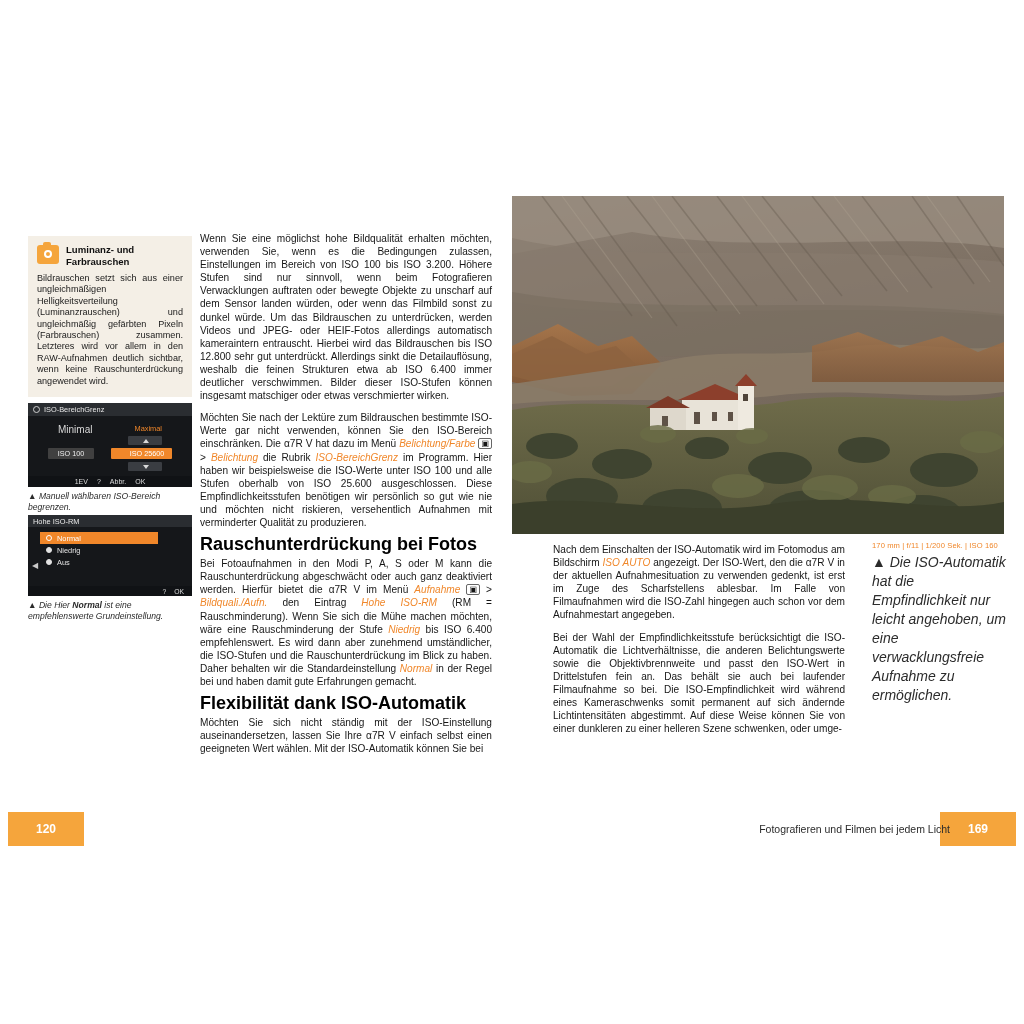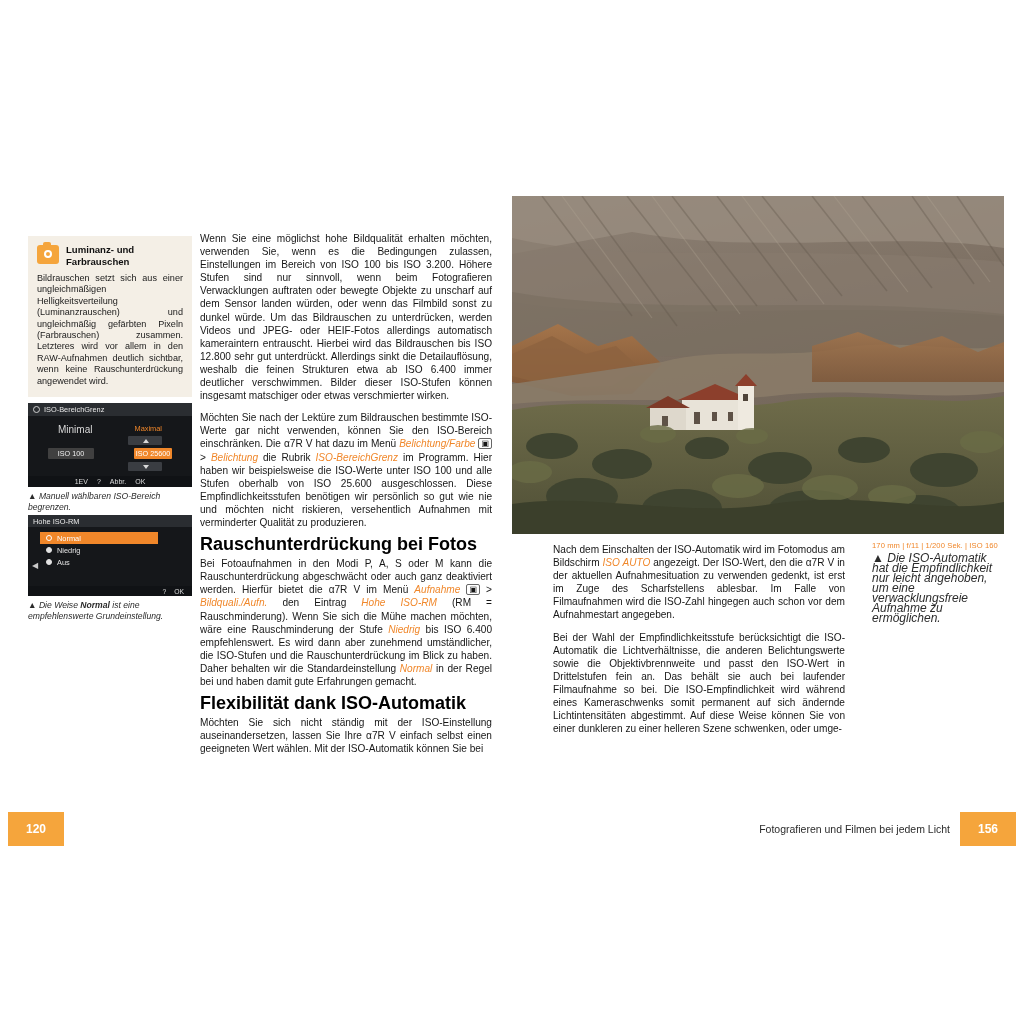--- a/index.html
+++ b/index.html
@@ -31,21 +31,21 @@
   
   .footer{
     position:absolute;
     bottom:0;
     height:34px;
     width:100%;
   }
   .foliobox{
     position:absolute;
     top:0;
-    width:56px;height:34px;
+    width:76px;height:34px;
     background:#f5a53c;
     color:#ffffff;
     font-size:12px;
     font-weight:bold;
     display:flex;align-items:center;justify-content:center;
   }
   .foliobox.left{left:0;}
   .foliobox.right{right:0;}
   .footer-text{
     position:absolute;
@@ -151,23 +151,23 @@
     content:"";position:absolute;left:15px;top:3px;
     border-left:3px solid transparent;border-right:3px solid transparent;
     border-bottom:4px solid #d9d9d9;
   }
   .s1-valL{
     position:absolute;left:20px;top:45px;width:46px;height:11px;
     background:#404040;color:#eee;font-size:7.2px;
     display:flex;align-items:center;justify-content:center;border-radius:1px;
   }
   .s1-valR{
-    position:absolute;right:20px;top:45px;width:38px;height:11px;
+    position:absolute;right:20px;top:45px;width:50px;height:11px;
     background:#f0872a;color:#fff;font-size:7.2px;
-    display:flex;align-items:center;justify-content:center;border-radius:1px;
+    display:flex;align-items:center;justify-content:center;border-radius:1px;padding-left:11px;
   }
   .s1-arrowdn{
     position:absolute;right:30px;top:59px;width:34px;height:9px;
     background:#3a3d42;border-radius:1px;
   }
   .s1-arrowdn:after{
     content:"";position:absolute;left:15px;top:3px;
     border-left:3px solid transparent;border-right:3px solid transparent;
     border-top:4px solid #d9d9d9;
   }
@@ -216,21 +216,21 @@
     width:132px;
     font-size:7.6px;
     color:#f0872a;
     font-weight:normal;
     letter-spacing:.1px;
   }
   .photo-cap{
     position:absolute;
     left:872px;top:553px;
     width:134px;
-    font-size:12px;line-height:10px;
+    font-size:14px;line-height:19px;
     font-style:italic;color:#2b2b2b;
   }
   .kbd{
     display:inline-block;
     border:1px solid #666;border-radius:2px;
     padding:0 2px;font-size:8px;line-height:9px;
     vertical-align:1px;
   }
 </style>
 </head>
@@ -288,21 +288,21 @@
           <span>Aus</span>
         </div>
       </div>
       <div class="s2-caret">◀</div>
       <div class="s2-bar">
         <span>?</span>
         <span>OK</span>
       </div>
     </div>
     <div class="cap cap2">
-      <span class="tri">▲ </span><span>Die Weise </span><span class="bold" style="font-style:italic">Normal</span><span> ist eine empfehlenswerte Grundeinstellung.</span>
+      <span class="tri">▲ </span><span>Die Hier </span><span class="bold" style="font-style:italic">Normal</span><span> ist eine empfehlenswerte Grundeinstellung.</span>
     </div>
 
     <div class="col" style="left:192px;top:54px;width:292px;">
       <p>Wenn Sie eine möglichst hohe Bildqualität erhalten möchten, verwenden Sie, wenn es die Bedingungen zulassen, Einstellungen im Bereich von ISO 100 bis ISO 3.200. Höhere Stufen sind nur sinnvoll, wenn beim Fotografieren Verwacklungen auftraten oder bewegte Objekte zu unscharf auf dem Sensor landen würden, oder wenn das Filmbild sonst zu dunkel würde. Um das Bildrauschen zu unterdrücken, werden Videos und JPEG- oder HEIF-Fotos allerdings automatisch kameraintern entrauscht. Hierbei wird das Bildrauschen bis ISO 12.800 sehr gut unterdrückt. Allerdings sinkt die Detailauflösung, weshalb die feinen Strukturen etwa ab ISO 6.400 immer deutlicher verschwimmen. Bilder dieser ISO-Stufen können insgesamt matschiger oder etwas verschmierter wirken.</p>
 
       <p><span>Möchten Sie nach der Lektüre zum Bildrauschen bestimmte ISO-Werte gar nicht verwenden, können Sie den ISO-Bereich einschränken. Die α7R V hat dazu im Menü </span><span class="em">Belichtung/Farbe</span><span> </span><span class="kbd">▣</span><span> &gt; </span><span class="em">Belichtung</span><span> die Rubrik </span><span class="em">ISO-BereichGrenz</span><span> im Programm. Hier haben wir beispielsweise die ISO-Werte unter ISO 100 und alle Stufen oberhalb von ISO 25.600 ausgeschlossen. Diese Empfindlichkeitsstufen benötigen wir persönlich so gut wie nie und möchten nicht riskieren, versehentlich Aufnahmen mit verminderter Qualität zu produzieren.</span></p>
 
       <div class="h2">Rauschunterdrückung bei Fotos</div>
 
       <p><span>Bei Fotoaufnahmen in den Modi P, A, S oder M kann die Rauschunterdrückung abgeschwächt oder auch ganz deaktiviert werden. Hierfür bietet die α7R V im Menü </span><span class="em">Aufnahme</span><span> </span><span class="kbd">▣</span><span> &gt; </span><span class="em">Bildquali./Aufn.</span><span> den Eintrag </span><span class="em">Hohe ISO-RM</span><span> (RM = Rauschminderung). Wenn Sie sich die Mühe machen möchten, wäre eine Rauschminderung der Stufe </span><span class="em">Niedrig</span><span> bis ISO 6.400 empfehlenswert. Es wird dann aber zunehmend umständlicher, die ISO-Stufen und die Rauschunterdrückung im Blick zu haben. Daher behalten wir die Standardeinstellung </span><span class="em">Normal</span><span> in der Regel bei und haben damit gute Erfahrungen gemacht.</span></p>
@@ -320,21 +320,21 @@
   <div class="page-right">
 
     <div class="col" style="left:41px;top:365px;width:292px;">
 
       <p><span>Nach dem Einschalten der ISO-Automatik wird im Fotomodus am Bildschirm </span><span class="em">ISO AUTO</span><span> angezeigt. Der ISO-Wert, den die α7R V in der aktuellen Aufnahmesituation zu verwenden gedenkt, ist erst im Zuge des Scharfstellens ablesbar. Im Falle von Filmaufnahmen wird die ISO-Zahl hingegen auch schon vor dem Aufnahmestart angegeben.</span></p>
 
       <p>Bei der Wahl der Empfindlichkeitsstufe berücksichtigt die ISO-Automatik die Lichtverhältnisse, die anderen Belichtungswerte sowie die Objektivbrennweite und passt den ISO-Wert in Drittelstufen fein an. Das behält sie auch bei laufender Filmaufnahme so bei. Die ISO-Empfindlichkeit wird während eines Kameraschwenks somit permanent auf sich ändernde Lichtintensitäten abgestimmt. Auf diese Weise können Sie von einer dunkleren zu einer helleren Szene schwenken, oder umge-</p>
     </div>
 
     <div class="footer">
-      <div class="foliobox right">156</div>
+      <div class="foliobox right">169</div>
       <div class="footer-text right">Fotografieren und Filmen bei jedem Licht</div>
     </div>
   </div>
 
   <div class="photo">
     <svg width="492" height="338" viewBox="0 0 492 338" preserveAspectRatio="none" aria-hidden="true">
       <defs>
         <linearGradient id="slope" x1="0" y1="0" x2="0.3" y2="1">
           <stop offset="0%" stop-color="#8e8276"></stop>
           <stop offset="45%" stop-color="#7e7164"></stop>

